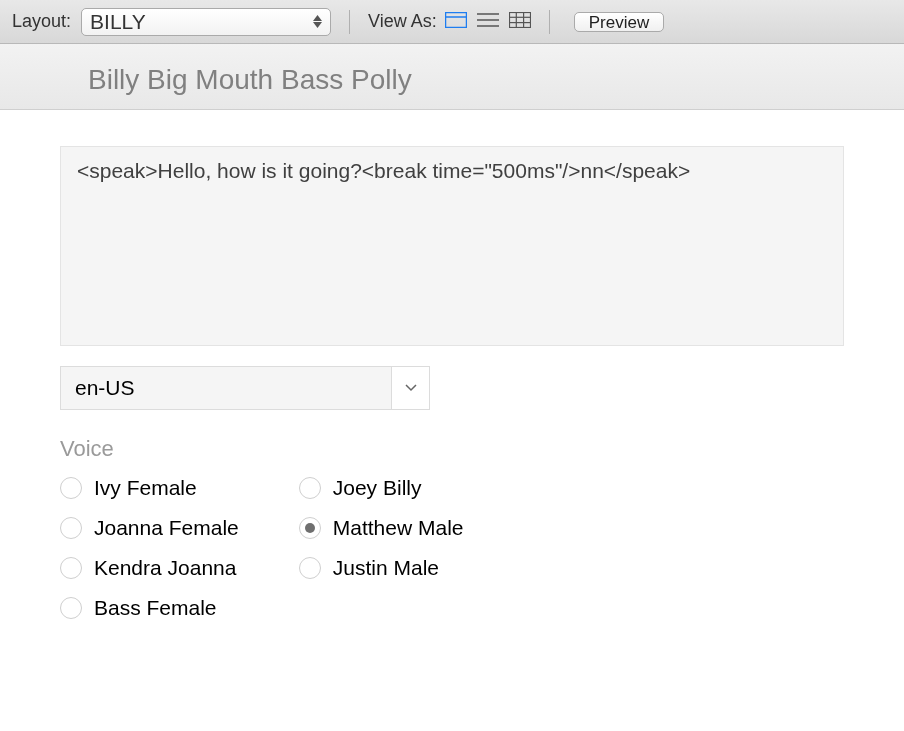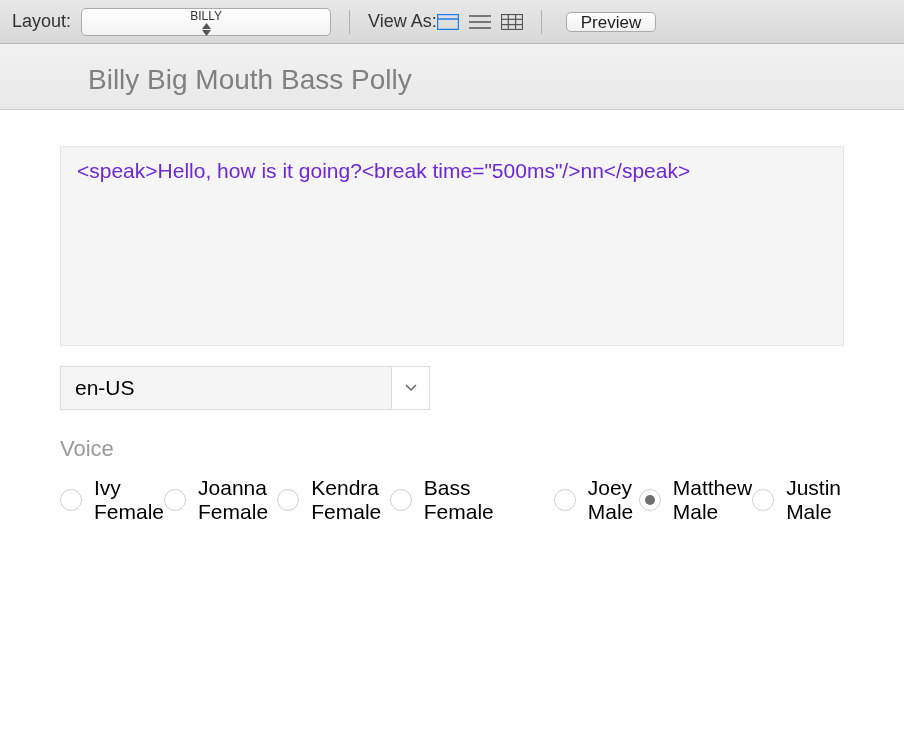--- a/index.html
+++ b/index.html
@@ -21,35 +21,34 @@
     display: flex;
     align-items: center;
     justify-content: space-between;
     height: 28px;
     width: 250px;
     padding: 0 8px 0 8px;
     border: 1px solid #aaaaaa;
     border-radius: 5px;
     background: linear-gradient(#ffffff, #f2f2f2);
     box-shadow: 0 1px 0 rgba(255,255,255,0.6) inset;
-    font-size: 12px;
+    font-size: 21px;
     color: #333;
     cursor: default;
-    flex-direction: column;
   }
   .layout-select .arrows {
     display: flex;
     flex-direction: column;
     align-items: center;
     line-height: 6px;
     gap: 1px;
   }
   .layout-select .arrows svg { display: block; }
   .separator { width:1px; height:24px; background:#b0b0b0; margin:0 8px; }
-  .view-as { display:flex; align-items:center; }
+  .view-as { display:flex; align-items:flex-start; gap:8px; }
   .view-icons { display:flex; align-items:center; gap:10px; }
   .view-icon { width:22px; height:18px; display:flex; align-items:center; justify-content:center; }
   .preview-btn {
     margin-left: 6px;
     height: 20px;
     padding: 0 14px;
     border: 1px solid #aaaaaa;
     border-radius: 5px;
     background: linear-gradient(#ffffff,#f0f0f0);
     font-size: 17px;
@@ -77,21 +76,21 @@
     padding: 36px 60px 0 60px;
   }
   .ssml-box {
     width: 100%;
     height: 200px;
     border: 1px solid #e4e4e4;
     background: #f5f5f5;
     padding: 12px 16px;
     font-size: 21px;
     font-family: inherit;
-    color: #6d28d9;
+    color: #404040;
     resize: none;
     outline: none;
   }
   .section-label {
     margin-top: 26px;
     font-size: 22px;
     color: #9a9a9a;
     font-weight: 400;
   }
   .lang-select {
@@ -121,21 +120,21 @@
     align-items:center;
     justify-content:center;
     background: #ffffff;
   }
   
   .voice-columns {
     margin-top: 14px;
     display:flex;
     gap: 60px;
   }
-  .voice-col { display:flex; flex-direction:row; gap:0; }
+  .voice-col { display:flex; flex-direction:column; gap:16px; }
   .radio-row {
     display:flex;
     align-items:center;
     gap: 12px;
     font-size: 21px;
     color:#000;
     cursor: default;
   }
   .radio {
     width: 22px;
@@ -228,31 +227,31 @@
         <div class="radio-row">
           <span class="radio"></span>
           <span>Ivy Female</span>
         </div>
         <div class="radio-row">
           <span class="radio"></span>
           <span>Joanna Female</span>
         </div>
         <div class="radio-row">
           <span class="radio"></span>
-          <span>Kendra Female</span>
+          <span>Kendra Joanna</span>
         </div>
         <div class="radio-row">
           <span class="radio"></span>
           <span>Bass Female</span>
         </div>
       </div>
     <div class="voice-col" id="voice-right">
         <div class="radio-row">
           <span class="radio"></span>
-          <span>Joey Male</span>
+          <span>Joey Billy</span>
         </div>
         <div class="radio-row">
           <span class="radio selected"></span>
           <span>Matthew Male</span>
         </div>
         <div class="radio-row">
           <span class="radio"></span>
           <span>Justin Male</span>
         </div>
       </div>

